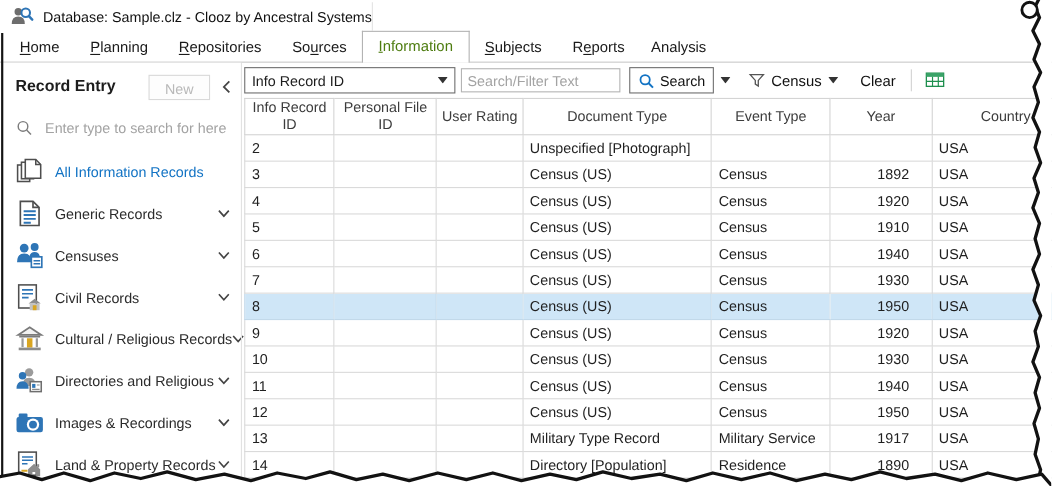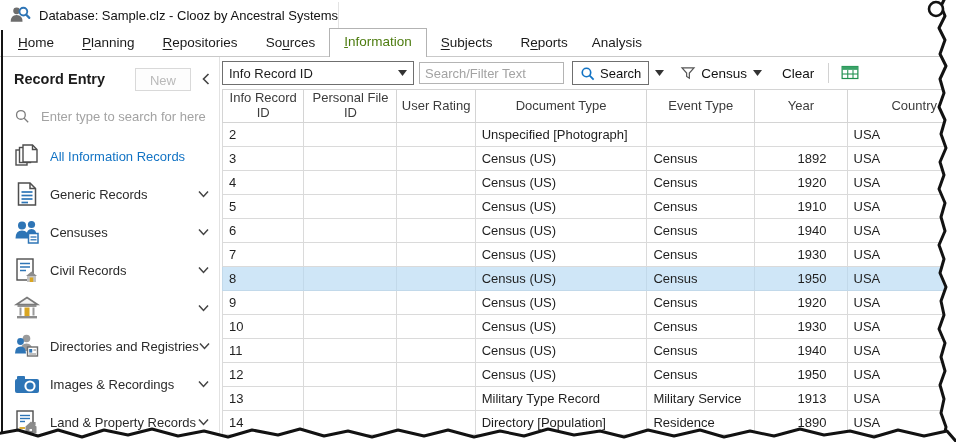--- a/index.html
+++ b/index.html
@@ -202,20 +202,21 @@
           <span class="side-icon"><svg viewBox="0 0 28 28">
               <path d="M3.5 10.5 L14 3.5 L24.5 10.5 z" fill="#f2f2f2" stroke="#7a7a7a" stroke-width="1.6"></path>
               <line x1="4.5" y1="12" x2="23.5" y2="12" stroke="#7a7a7a" stroke-width="1.6"></line>
               <g fill="#9a9a9a">
                 <rect x="6.5" y="13.5" width="2" height="8"></rect>
                 <rect x="19.5" y="13.5" width="2" height="8"></rect>
               </g>
               <rect x="11.5" y="13.5" width="5" height="8.5" fill="#d9a521"></rect>
               <rect x="4" y="22" width="20" height="2.4" fill="#8c8c8c"></rect>
             </svg></span>
+          <span class="side-label">Cultural / Religious Records</span>
           <span class="side-chev">
             <svg width="11" height="8" viewBox="0 0 11 8">
               <path d="M1 1.5 L5.5 6.5 L10 1.5" fill="none" stroke="#444" stroke-width="1.5"></path>
             </svg>
           </span>
         </div>
         <div class="side-item">
           <span class="side-icon"><svg viewBox="0 0 28 28">
               <g fill="#9b9b9b">
                 <circle cx="13.5" cy="6.5" r="3.8"></circle>
@@ -225,21 +226,21 @@
                 <circle cx="7.5" cy="9.5" r="3.4"></circle>
                 <path d="M2 21.5 q0-7 5.5-7 t5.5 7 z"></path>
               </g>
               <rect x="14.5" y="15" width="10" height="9" fill="#fff" stroke="#6e6e6e" stroke-width="1.4"></rect>
               <rect x="16.2" y="17" width="3" height="3.6" fill="#2e75b6"></rect>
               <g stroke="#8a8a8a" stroke-width="1.1">
                 <line x1="20.5" y1="18" x2="23" y2="18"></line>
                 <line x1="16.2" y1="22" x2="23" y2="22"></line>
               </g>
             </svg></span>
-          <span class="side-label">Directories and Registries</span>
+          <span class="side-label">Directories and Religious</span>
           <span class="side-chev">
             <svg width="11" height="8" viewBox="0 0 11 8">
               <path d="M1 1.5 L5.5 6.5 L10 1.5" fill="none" stroke="#444" stroke-width="1.5"></path>
             </svg>
           </span>
         </div>
         <div class="side-item">
           <span class="side-icon"><svg viewBox="0 0 28 28">
               <rect x="4" y="6" width="8" height="4" rx="1" fill="#2e75b6"></rect>
               <rect x="2" y="9" width="24" height="14" rx="2" fill="#2e75b6"></rect>
@@ -444,21 +445,21 @@
               <td class="">Census</td>
               <td class="num">1950</td>
               <td class="">USA</td>
             </tr>
             <tr class="">
               <td class="">13</td>
               <td class=""></td>
               <td class=""></td>
               <td class="">Military Type Record</td>
               <td class="">Military Service</td>
-              <td class="num">1913</td>
+              <td class="num">1917</td>
               <td class="">USA</td>
             </tr>
             <tr class="">
               <td class="">14</td>
               <td class=""></td>
               <td class=""></td>
               <td class="">Directory [Population]</td>
               <td class="">Residence</td>
               <td class="num">1890</td>
               <td class="">USA</td>

